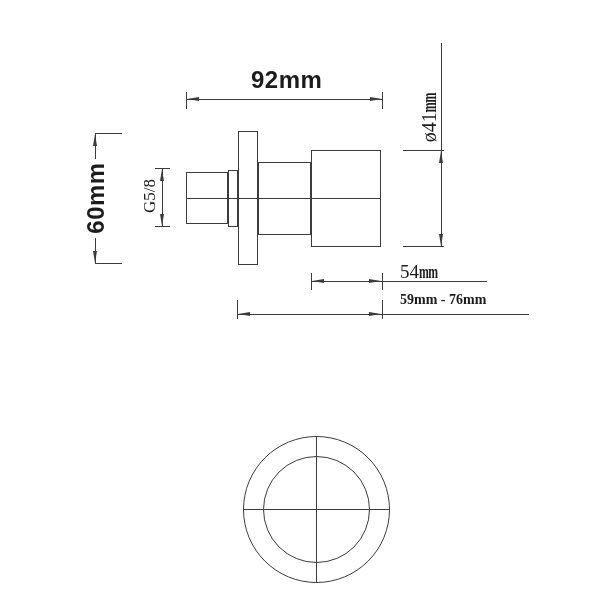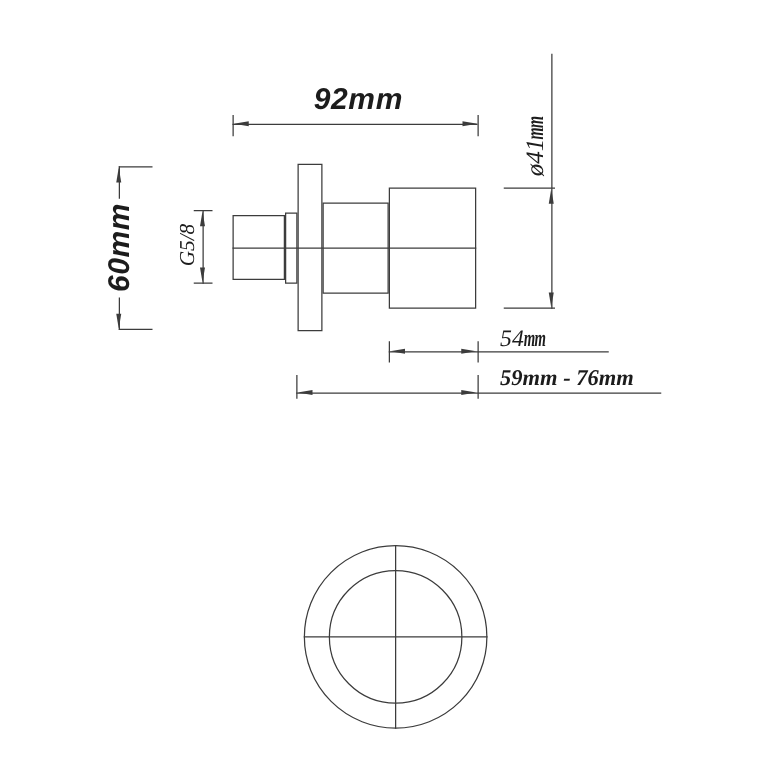--- a/index.html
+++ b/index.html
@@ -5,41 +5,40 @@
   :root{
     --line:#3c3c3c;
     --text:#1c1c1c;
     --bg:#ffffff;
   }
   html,body{margin:0;padding:0;}
   body{background:#fff;font-family:"Liberation Sans",sans-serif;}
   .canvas{
     position:relative;width:529px;height:610px;background:var(--bg);
     overflow:hidden;
-    font-style:italic;
   }
   .hline{position:absolute;height:1px;background:var(--line);}
   .vline{position:absolute;width:1px;background:var(--line);}
   .rect{position:absolute;border:1.2px solid var(--line);background:transparent;box-sizing:border-box;}
   .circle{position:absolute;border:1.2px solid var(--line);border-radius:50%;box-sizing:border-box;}
   
   .arr{position:absolute;width:0;height:0;}
   .arr-l{border-top:2.5px solid transparent;border-bottom:2.5px solid transparent;border-right:12px solid var(--line);}
   .arr-r{border-top:2.5px solid transparent;border-bottom:2.5px solid transparent;border-left:12px solid var(--line);}
   .arr-u{border-left:2.5px solid transparent;border-right:2.5px solid transparent;border-bottom:12px solid var(--line);}
   .arr-d{border-left:2.5px solid transparent;border-right:2.5px solid transparent;border-top:12px solid var(--line);}
   
   .t-sans{
     position:absolute;color:var(--text);
     font-family:"Liberation Sans",sans-serif;font-weight:bold;font-size:24px;
     letter-spacing:0.5px;white-space:nowrap;
   }
   .t-serif{
     position:absolute;color:var(--text);
-    font-family:"Liberation Serif",serif;font-size:18px;font-weight:bold;
+    font-family:"Liberation Serif",serif;font-size:14px;font-weight:bold;
     white-space:nowrap;
   }
   .t-cad{
     position:absolute;color:var(--text);
     font-family:"Liberation Serif",serif;font-size:19px;font-weight:normal;
     white-space:nowrap;
   }
   .unit{display:inline-block;transform:scaleX(0.62);transform-origin:left center;letter-spacing:-1px;font-weight:bold;}
   .rot{transform:rotate(-90deg);transform-origin:center center;text-align:center;}
 </style>

